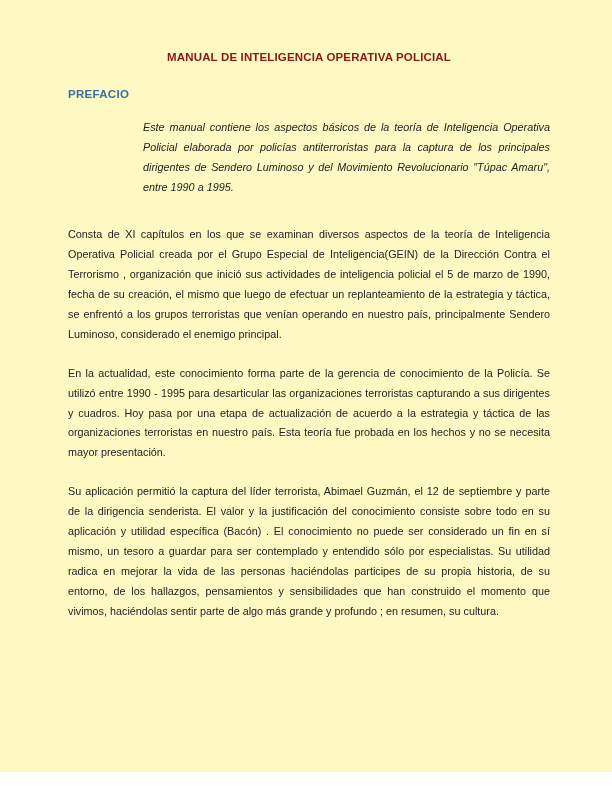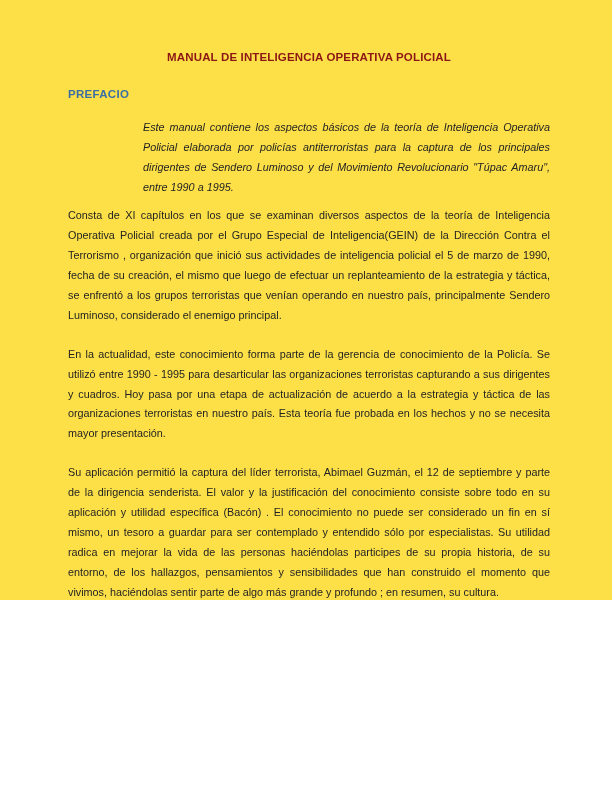--- a/index.html
+++ b/index.html
@@ -6,22 +6,22 @@
     margin: 0;
     padding: 0;
     background: #ffffff;
   }
   body {
     font-family: "Liberation Sans", sans-serif;
   }
   .page {
     position: relative;
     width: 612px;
-    height: 600px;
-    background: #fde047;
+    height: 772px;
+    background: #fef9c3;
     overflow: hidden;
     box-sizing: border-box;
   }
   .content {
     position: absolute;
     left: 68px;
     top: 50px;
     width: 482px;
   }
   .doc-title {
@@ -44,21 +44,21 @@
   }
   .section-head {
     font-size: 11.5px;
     font-weight: bold;
     color: #3a6ea5;
     margin: 0 0 16px 0;
     letter-spacing: 0.3px;
     line-height: 1.3;
   }
   .quote-block {
-    margin: 0 0 8px 0;
+    margin: 0 0 27px 0;
     padding-left: 75px;
   }
   .quote-block p {
     margin: 0;
     font-style: italic;
     font-size: 10.8px;
     color: #232323;
     text-align: justify;
     line-height: 1.85;
   }

